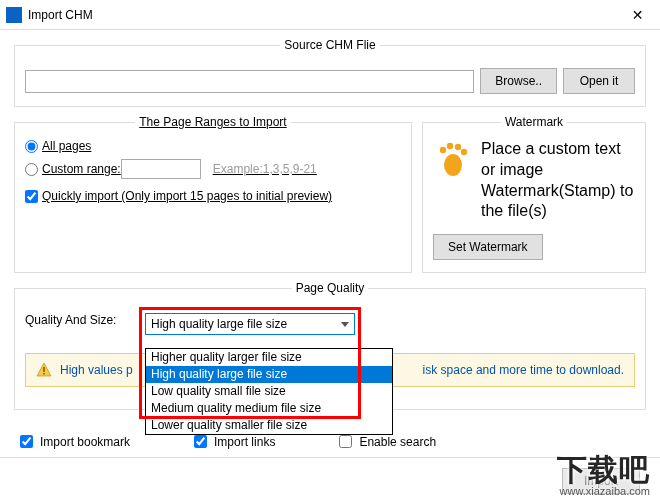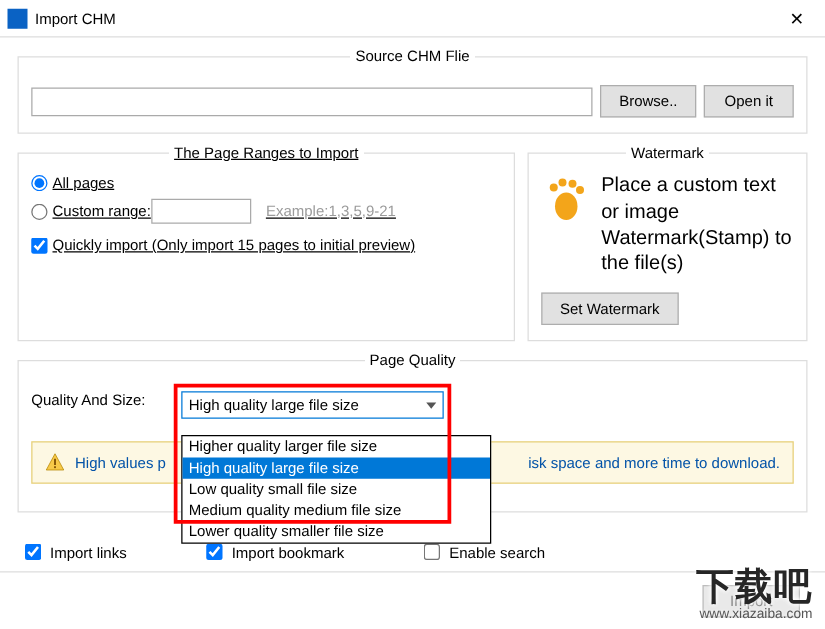--- a/index.html
+++ b/index.html
@@ -273,25 +273,25 @@
       </svg>
       <span>High values p</span>
       <span style="flex:1"></span>
       <span>isk space and more time to download.</span>
     </div>
   </fieldset>
 
   <div class="checks-row">
     <label>
       <input type="checkbox" checked="" style="">
-      <span>Import links</span>
+      <span>Import bookmark</span>
     </label>
     <label>
       <input type="checkbox" checked="" style="">
-      <span>Import bookmark</span>
+      <span>Import links</span>
     </label>
     <label>
       <input type="checkbox" style="">
       <span>Enable search</span>
     </label>
   </div>
 
 </div>
 
 <div class="bottom-bar">

